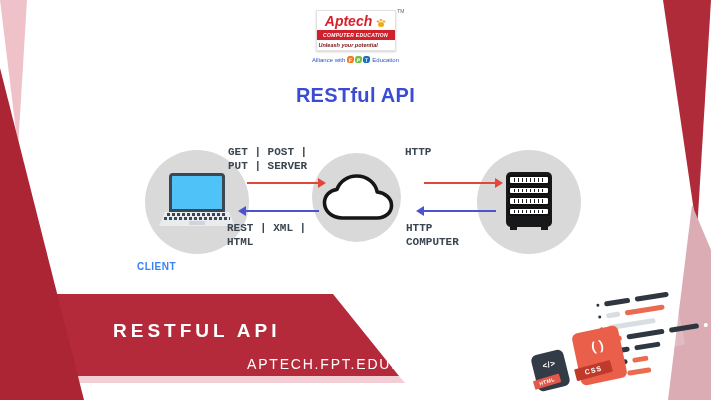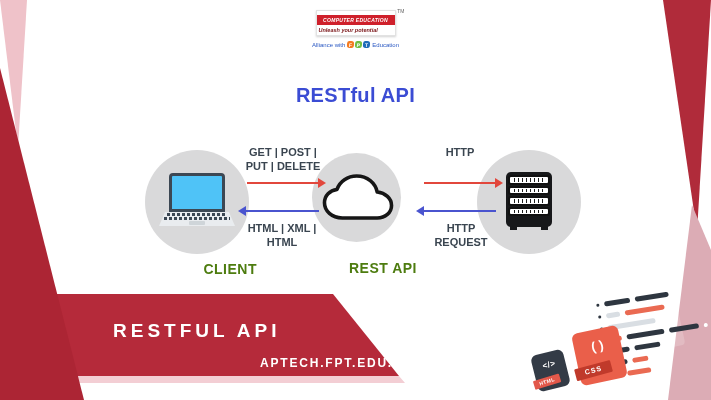--- a/index.html
+++ b/index.html
@@ -61,30 +61,30 @@
   .srv-unit i{position:absolute;left:4px;right:4px;top:1px;bottom:1px;
               background:repeating-linear-gradient(90deg,#222 0 1.5px,transparent 1.5px 4px);}
   .srv-foot{position:absolute;top:226px;width:7px;height:4px;background:#17181a;z-index:2;}
 
   
   .arrow{position:absolute;height:2px;z-index:2;}
   .arrow .head{position:absolute;top:-4px;width:0;height:0;border-top:5px solid transparent;border-bottom:5px solid transparent;}
   .a-red{background:#e2473c;} .a-red .head{right:-7px;border-left:8px solid #e2473c;}
   .a-blue{background:#4a54cf;} .a-blue .head{left:-7px;border-right:8px solid #4a54cf;}
 
-  .alabel{position:absolute;width:110px;text-align:center;font-size:11px;font-weight:bold;color:#3a4550;
-          line-height:1.3;z-index:2;}
-
-  .nlabel{position:absolute;width:120px;text-align:right;font-size:14px;font-weight:bold;color:#4d7c0f;
+  .alabel{position:absolute;width:110px;text-align:left;font-size:11px;font-weight:bold;color:#3a4550;
+          line-height:1.3;z-index:2;font-family:Liberation Mono, monospace;}
+
+  .nlabel{position:absolute;width:120px;text-align:left;font-size:10px;font-weight:bold;color:#3b82f6;
           letter-spacing:.5px;z-index:2;}
 
   
   .banner-title{position:absolute;left:113px;top:320px;font-size:19px;font-weight:bold;color:#fff;
                 letter-spacing:4px;z-index:3;}
-  .website{position:absolute;left:260px;top:356px;font-size:12px;font-weight:bold;color:#fff;
+  .website{position:absolute;left:247px;top:356px;font-size:14px;font-weight:normal;color:#fff;
            letter-spacing:1.8px;z-index:3;}
 
   
   .ghost-file{position:absolute;left:652px;top:312px;width:30px;height:36px;border-radius:4px;
               background:rgba(255,255,255,.18);transform:rotate(-12deg);z-index:1;}
   .code{position:absolute;left:596px;top:303px;width:134px;transform:rotate(-9deg);
         transform-origin:left top;z-index:2;}
   .crow{display:flex;align-items:center;gap:5px;margin-bottom:7px;height:5px;}
   .dot{width:3px;height:3px;border-radius:50%;background:#2e3640;flex:none;}
   .wdot{width:4px;height:4px;border-radius:50%;background:#fff;flex:none;}
@@ -110,20 +110,26 @@
     <polygon points="0,294 333,294 399,376 0,376" fill="#b52a3a"></polygon>
     <polygon points="0,376 399,376 405,383 0,383" fill="#f3ced4"></polygon>
     <polygon points="0,68 84,400 0,400" fill="#ac2534"></polygon>
     <polygon points="663,0 711,0 697,232" fill="#b02b3a"></polygon>
     <polygon points="692,205 711,250 711,400 668,400" fill="#dcacb5"></polygon>
   </svg>
 
   <div class="logo">
     <div class="logo-card">
       <span class="logo-tm">TM</span>
+      <div class="logo-brand-row">
+        <span class="logo-brand">Aptech</span>
+        <span class="paw">
+            <i></i>
+          </span>
+      </div>
       <div class="logo-strip">COMPUTER EDUCATION</div>
       <div class="logo-tagline">Unleash your potential</div>
     </div>
     <div class="logo-alliance">
       <span>Alliance with</span>
       <span class="fpt-blocks">
         <span class="fpt-b fpt-f">F</span>
         <span class="fpt-b fpt-p">P</span>
         <span class="fpt-b fpt-t">T</span>
       </span>
@@ -173,36 +179,35 @@
     </div>
   <div class="arrow a-red" style="left:424px;top:182px;width:72px;">
       <span class="head"></span>
     </div>
   <div class="arrow a-blue" style="left:423px;top:210px;width:73px;">
       <span class="head"></span>
     </div>
 
   <div class="alabel" style="left:228px;top:145px;">
     <div>GET | POST |</div>
-    <div>PUT | DELETE</div>
+    <div>PUT | SERVER</div>
   </div>
   <div class="alabel" style="left:227px;top:221px;">
-    <div>HTML | XML |</div>
+    <div>REST | XML |</div>
     <div>HTML</div>
   </div>
   <div class="alabel" style="left:405px;top:145px;">
     <div>HTTP</div>
   </div>
   <div class="alabel" style="left:406px;top:221px;">
     <div>HTTP</div>
-    <div>REQUEST</div>
+    <div>COMPUTER</div>
   </div>
 
   <div class="nlabel" style="left:137px;top:261px;">CLIENT</div>
-  <div class="nlabel" style="left:297px;top:260px;">REST API</div>
 
   <div class="banner-title">RESTFUL API</div>
   <div class="website">APTECH.FPT.EDU.VN</div>
 
   <div class="ghost-file"></div>
 
   <div class="code">
     <div class="crow">
         <span class="dot"></span>
         <span class="bar bd" style="width:26px;"></span>

